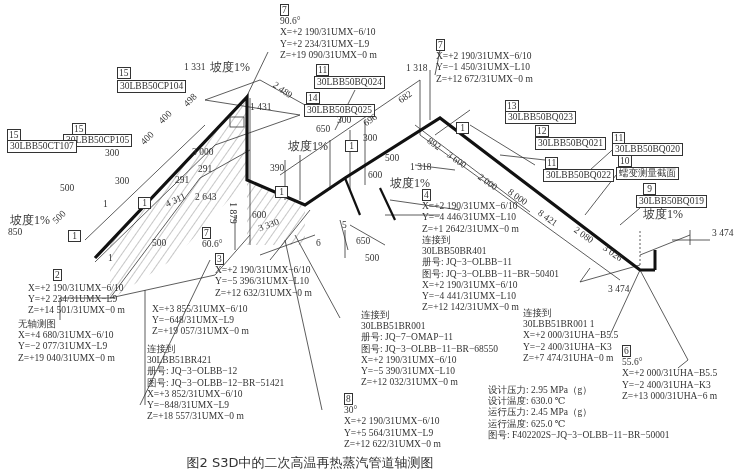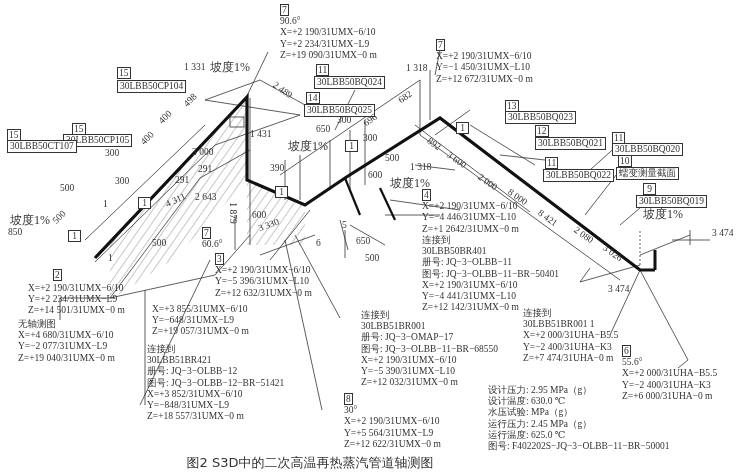--- a/index.html
+++ b/index.html
@@ -189,21 +189,21 @@
   <div>册号: JQ−3−OLBB−11</div>
   <div>图号: JQ−3−OLBB−11−BR−50401</div>
   <div>X=+2 190/31UMX−6/10</div>
   <div>Y=−4 441/31UMX−L10</div>
   <div>Z=+12 142/31UMX−0 m</div>
 </div>
 
 <div class="blk" style="left:361px;top:310px">
   <div>连接到</div>
   <div>30LBB51BR001</div>
-  <div>册号: JQ−3−OMAP−17</div>
+  <div>册号: JQ−7−OMAP−11</div>
   <div>图号: JQ−3−OLBB−11−BR−68550</div>
   <div>X=+2 190/31UMX−6/10</div>
   <div>Y=−5 390/31UMX−L10</div>
   <div>Z=+12 032/31UMX−0 m</div>
 </div>
 
 <div class="blk" style="left:344px;top:394px">
   <div><span class="num" style="position:relative">8</span></div>
   <div>30°</div>
   <div>X=+2 190/31UMX−6/10</div>
@@ -217,43 +217,42 @@
   <div>X=+2 000/31UHA−B5.5</div>
   <div>Y=−2 400/31UHA−K3</div>
   <div>Z=+7 474/31UHA−0 m</div>
 </div>
 
 <div class="blk" style="left:622px;top:346px">
   <div><span class="num" style="position:relative">6</span></div>
   <div>55.6°</div>
   <div>X=+2 000/31UHA−B5.5</div>
   <div>Y=−2 400/31UHA−K3</div>
-  <div>Z=+6 000/31UHA−0 m</div>
+  <div>Z=+13 000/31UHA−6 m</div>
 </div>
 
 <div class="blk" style="left:488px;top:385px">
   <div>设计压力: 2.95 MPa（g）</div>
   <div>设计温度: 630.0 ℃</div>
-  <div>水压试验: MPa（g）</div>
   <div>运行压力: 2.45 MPa（g）</div>
   <div>运行温度: 625.0 ℃</div>
   <div>图号: F402202S−JQ−3−OLBB−11−BR−50001</div>
 </div>
 
 <div class="dim" style="left:184px;top:62px">1 331</div>
 <div class="dim" style="left:183px;top:95px;transform:rotate(-45deg)">498</div>
 <div class="dim" style="left:158px;top:112px;transform:rotate(-45deg)">400</div>
 <div class="dim" style="left:140px;top:133px;transform:rotate(-45deg)">400</div>
 <div class="dim" style="left:105px;top:148px">300</div>
 <div class="dim" style="left:115px;top:176px">300</div>
 <div class="dim" style="left:60px;top:183px">500</div>
 <div class="dim" style="left:52px;top:212px;transform:rotate(-45deg)">500</div>
 <div class="dim" style="left:8px;top:227px">850</div>
 <div class="dim" style="left:272px;top:85px;transform:rotate(35deg)">2 489</div>
-<div class="dim" style="left:250px;top:129px">1 431</div>
+<div class="dim" style="left:250px;top:102px">1 431</div>
 <div class="dim" style="left:192px;top:147px">3 000</div>
 <div class="dim" style="left:198px;top:164px">291</div>
 <div class="dim" style="left:175px;top:175px">291</div>
 <div class="dim" style="left:165px;top:195px;transform:rotate(-25deg)">4 311</div>
 <div class="dim" style="left:195px;top:192px">2 643</div>
 <div class="dim" style="left:222px;top:208px;transform:rotate(90deg)">1 879</div>
 <div class="dim" style="left:252px;top:210px">600</div>
 <div class="dim" style="left:258px;top:220px;transform:rotate(-20deg)">3 330</div>
 <div class="dim" style="left:270px;top:163px">390</div>
 <div class="dim" style="left:316px;top:124px">650</div>

